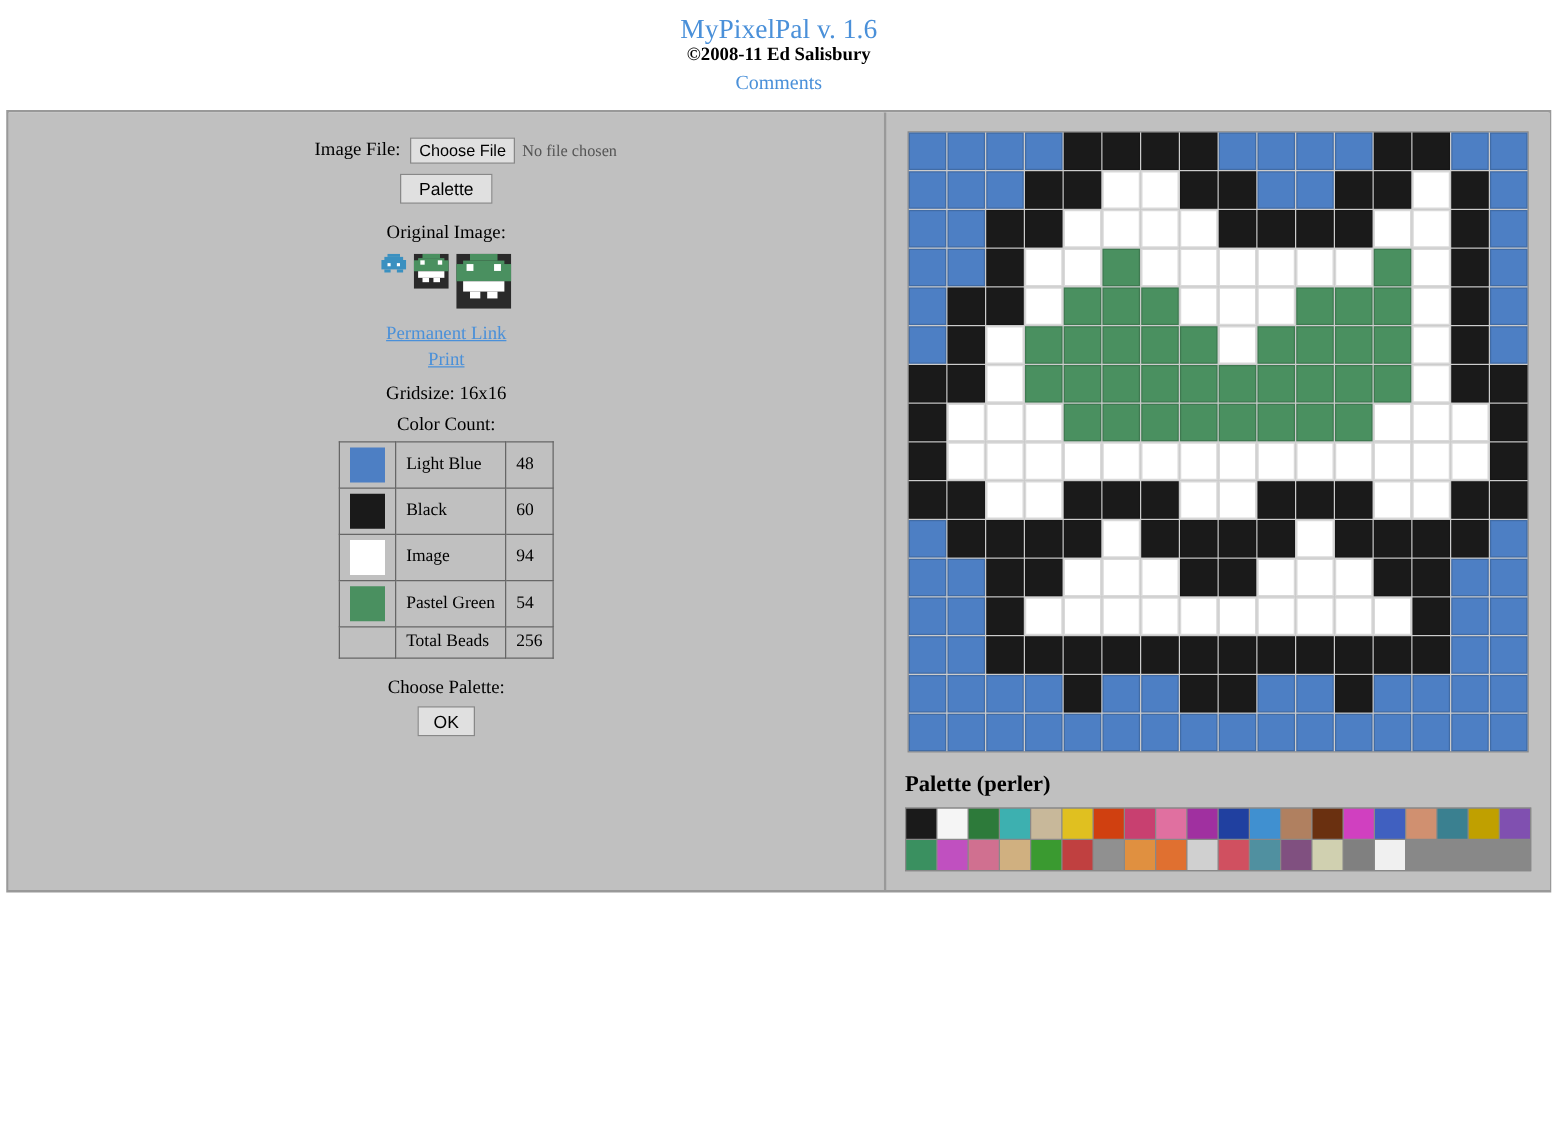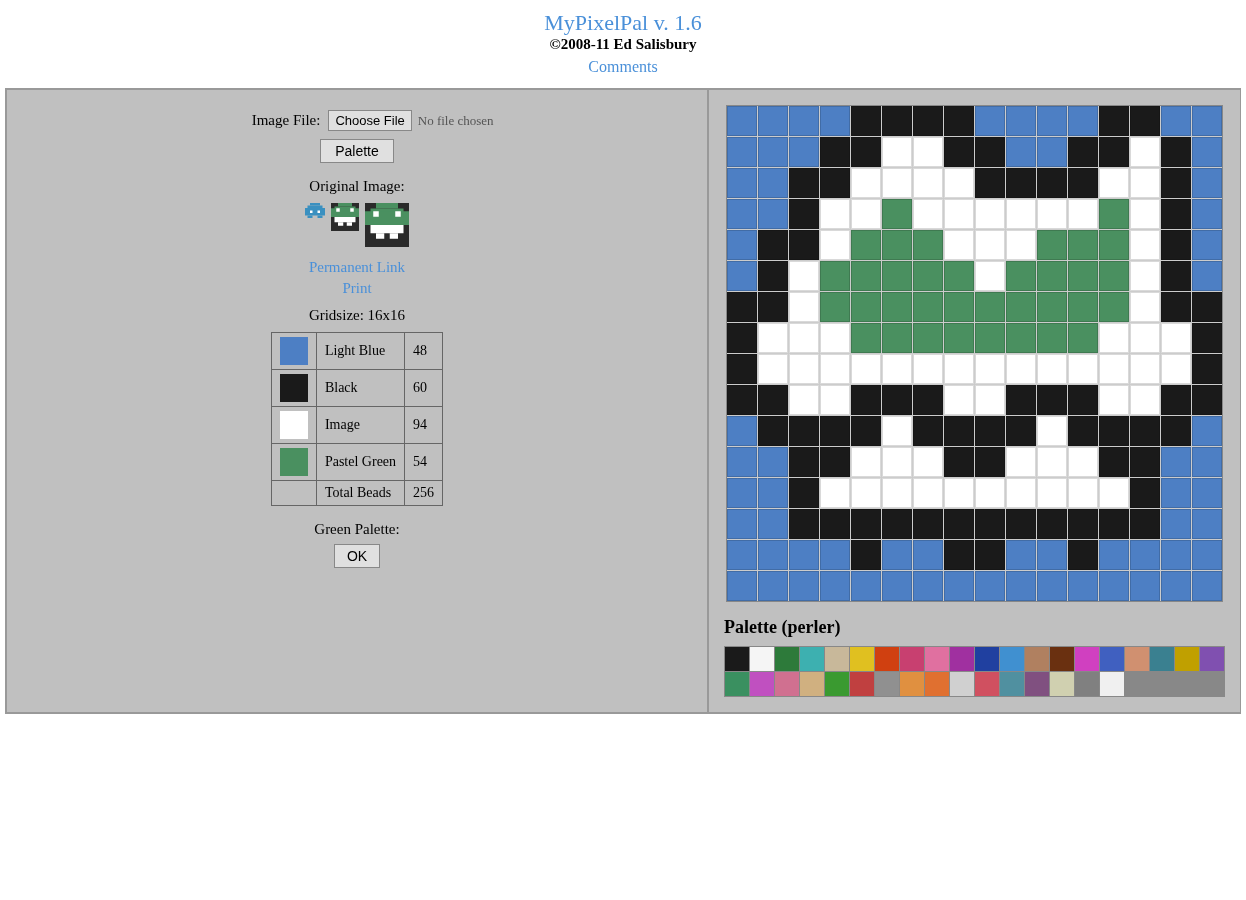--- a/index.html
+++ b/index.html
@@ -112,20 +112,21 @@
     }
 
     .links-center {
       text-align: center;
       margin-bottom: 10px;
     }
     .links-center a {
       display: block;
       margin-bottom: 4px;
       font-size: 15px;
+      text-decoration: underline;
     }
 
     .gridsize-text {
       text-align: center;
       font-size: 15px;
       margin-bottom: 8px;
     }
 
     .color-count-title {
       text-align: center;
@@ -297,20 +298,21 @@
       </svg>
     </div>
 
     <div class="links-center">
       <a href="#">Permanent Link</a>
       <a href="#">Print</a>
     </div>
 
     <div class="gridsize-text">Gridsize: 16x16</div>
 
+    <div class="color-count-title">Color Count:</div>
 
     <table class="color-table">
       <tbody id="color-table-body">
       <tr>
             <td>
               <div class="color-swatch" style="background-color: rgb(77, 127, 196);"></div>
             </td>
             <td>Light Blue</td>
             <td>48</td>
           </tr>
@@ -336,21 +338,21 @@
             <td>54</td>
           </tr>
           <tr>
             <td></td>
             <td>Total Beads</td>
             <td>256</td>
           </tr>
         </tbody>
     </table>
 
-    <div class="choose-palette-title">Green Palette:</div>
+    <div class="choose-palette-title">Choose Palette:</div>
 
 
     <button class="ok-btn">OK</button>
 
 
   </div>
 
   <div id="right-panel">
 
     <div class="pixel-grid-container">

